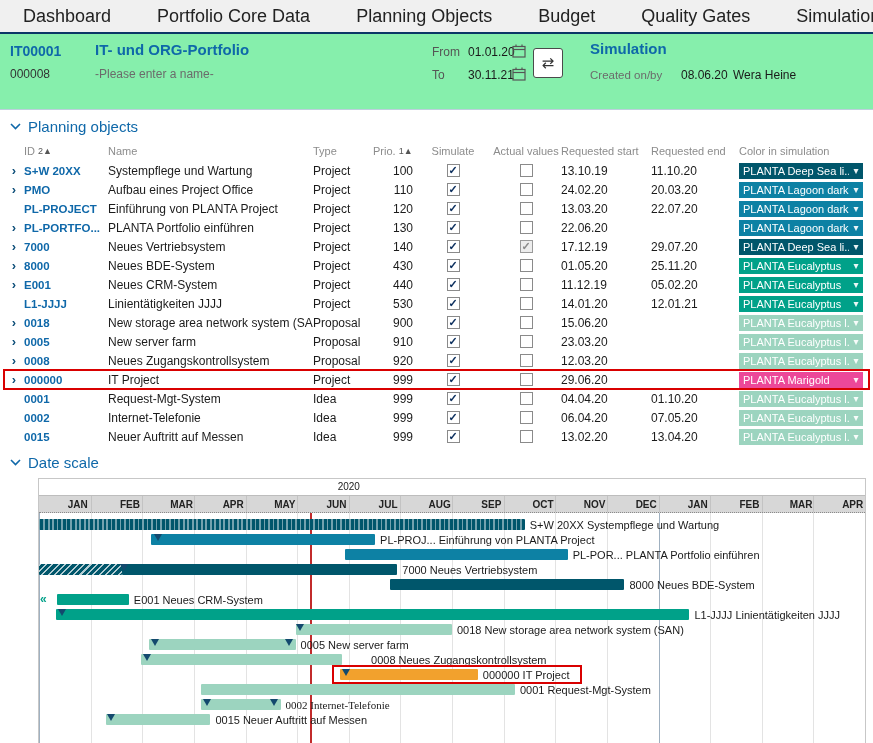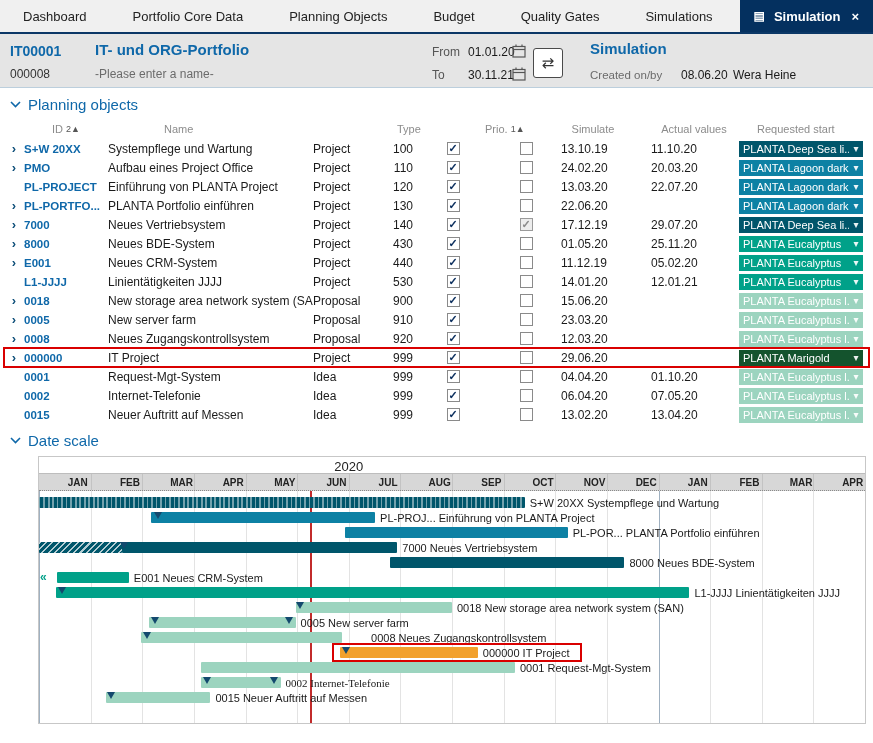--- a/index.html
+++ b/index.html
@@ -4,29 +4,29 @@
 <style>
   * { margin:0; padding:0; box-sizing:border-box; }
   html,body { background:#fff; }
   .app{ position:relative; width:873px; height:743px; background:#fff;
         font-family:"Liberation Sans", sans-serif; color:#1b1b1b; overflow:hidden; }
 
   
   .topnav{ height:34px; background:#f0f0f0; display:flex; align-items:stretch;
            border-bottom:2px solid #0b3766; }
   .nav-items{ display:flex; align-items:stretch; }
-  .nav-item{ display:flex; align-items:center; padding:4px 23px; font-size:13px;
+  .nav-item{ display:flex; align-items:center; padding:4px 23px; font-size:18px;
              color:#222; cursor:pointer; white-space:nowrap; }
   .active-tab{ margin-left:auto; background:#04305f; color:#fff; display:flex;
                align-items:center; gap:9px; padding:0 14px; font-weight:bold; font-size:13px; }
   .tab-icon{ font-size:12px; line-height:1; }
   .tab-close{ font-size:13px; cursor:pointer; margin-left:2px; }
 
   
-  .panel{ position:relative; height:54px; border-bottom:1px solid #bccfdd; background:#e5e5e5; }
+  .panel{ position:relative; height:76px; border-bottom:1px solid #bccfdd; background:#86efac; }
   .panel span{ position:absolute; white-space:nowrap; }
   .h-id{ left:10px; top:9px; font-size:14px; font-weight:bold; color:#0f68a9; }
   .h-code{ left:10px; top:33px; font-size:12px; color:#333; }
   .h-title{ left:95px; top:7px; font-size:15px; font-weight:bold; color:#0f68a9; }
   .h-sub{ left:95px; top:33px; font-size:12px; color:#6b6b6b; }
   .h-lbl{ font-size:12px; color:#555; }
   .h-val{ font-size:12px; color:#1a1a1a; }
   .cal{ position:absolute; width:14px; height:14px; }
   .refresh-btn{ position:absolute; left:533px; top:14px; width:30px; height:30px;
                 border:1px solid #4a4a4a; border-radius:3px; background:#fff;
@@ -40,21 +40,21 @@
   
   .section-title{ display:flex; align-items:center; gap:7px; padding:8px 0 5px 10px;
                   font-size:15px; color:#0f68a9; cursor:pointer; }
   .section-title svg{ flex:0 0 auto; }
 
   
   .table{ margin:0 4px; }
   .thead,.trow{ display:grid;
       grid-template-columns:20px 84px 205px 60px 42px 76px 70px 90px 88px 126px;
       align-items:center; }
-  .thead{ height:21px; font-size:11px; color:#8c8c8c;gap:28px; }
+  .thead{ height:21px; font-size:11px; color:#8c8c8c; }
   .thead .hc{ display:flex; align-items:center; gap:3px; overflow:hidden; white-space:nowrap; }
   .thead .ctr{ justify-content:center; }
   .thead .rgt{ justify-content:flex-start; }
   .sort{ font-size:9px; color:#555; }
   .trow{ height:19px; cursor:default; }
   .trow.hl{ outline:2px solid #d90000; outline-offset:-1px; position:relative; z-index:2; }
   .cell{ overflow:hidden; white-space:nowrap; }
   .exp{ text-align:center; color:#0d4e79; font-weight:bold; font-size:13px; line-height:1; cursor:pointer; }
   .rid{ color:#0f68a9; font-weight:bold; font-size:11.5px; }
   .rname,.rtype,.rdate{ font-size:12px; color:#1b1b1b; }
@@ -66,21 +66,21 @@
   .checkbox.dis{ color:#8c8c8c; background:#ededed; border-color:#9a9a9a; }
   .dropdown{ display:flex; align-items:center; height:16px; margin-right:2px;
              cursor:pointer; color:#fff; font-size:11px; }
   .dd-t{ flex:1; padding-left:4px; overflow:hidden; white-space:nowrap; }
   .dd-c{ width:14px; text-align:center; color:rgba(255,255,255,.92); font-size:10px; }
 
   
   .gantt{ margin:2px 6px 0 38px; width:828px; border:1px solid #c7c7c7; background:#fff; }
   .gantt-year{ position:relative; height:16px; }
   .gantt-year span{ position:absolute; left:0; width:75%; text-align:center;
-                    font-size:13px; color:#222; top:2px; }
+                    font-size:10px; color:#222; top:2px; }
   .gantt-months{ display:grid; grid-template-columns:repeat(16,1fr); height:18px;
                  background:#d7d7d7; border-top:1px solid #bdbdbd;
                  border-bottom:1px dotted #8a8a8a; }
   .gmonth{ display:flex; align-items:center; justify-content:center;
            font-size:10px; font-weight:bold; color:#222; border-left:1px solid #c3c3c3;padding-left:26px; }
   .gmonth:first-child{ border-left:none; }
   .gantt-body{ position:relative; height:232px; overflow:hidden; padding-top:4px; }
   .vline{ position:absolute; top:0; bottom:0; width:1px; background:#e3e3e3; z-index:0; }
   .vline.yline{ background:#9fb0c0; }
   .vline.today{ width:2px; background:#c22b2b; z-index:1; }
@@ -416,21 +416,21 @@
             <span class="cell rprio">999</span>
             <span class="cell chk">
               <span class="checkbox checked ">✓</span>
             </span>
             <span class="cell chk">
               <span class="checkbox  "></span>
             </span>
             <span class="cell rdate">29.06.20</span>
             <span class="cell rdate"></span>
             <span class="cell">
-              <span class="dropdown" style="background:#14532d">
+              <span class="dropdown" style="background:#ec4899">
                 <span class="dd-t">PLANTA Marigold</span>
                 <span class="dd-c">▾</span>
               </span>
             </span>
           </div>
           <div class="trow">
             <span class="cell exp"></span>
             <span class="cell rid">0001</span>
             <span class="cell rname">Request-Mgt-System</span>
             <span class="cell rtype">Idea</span>

